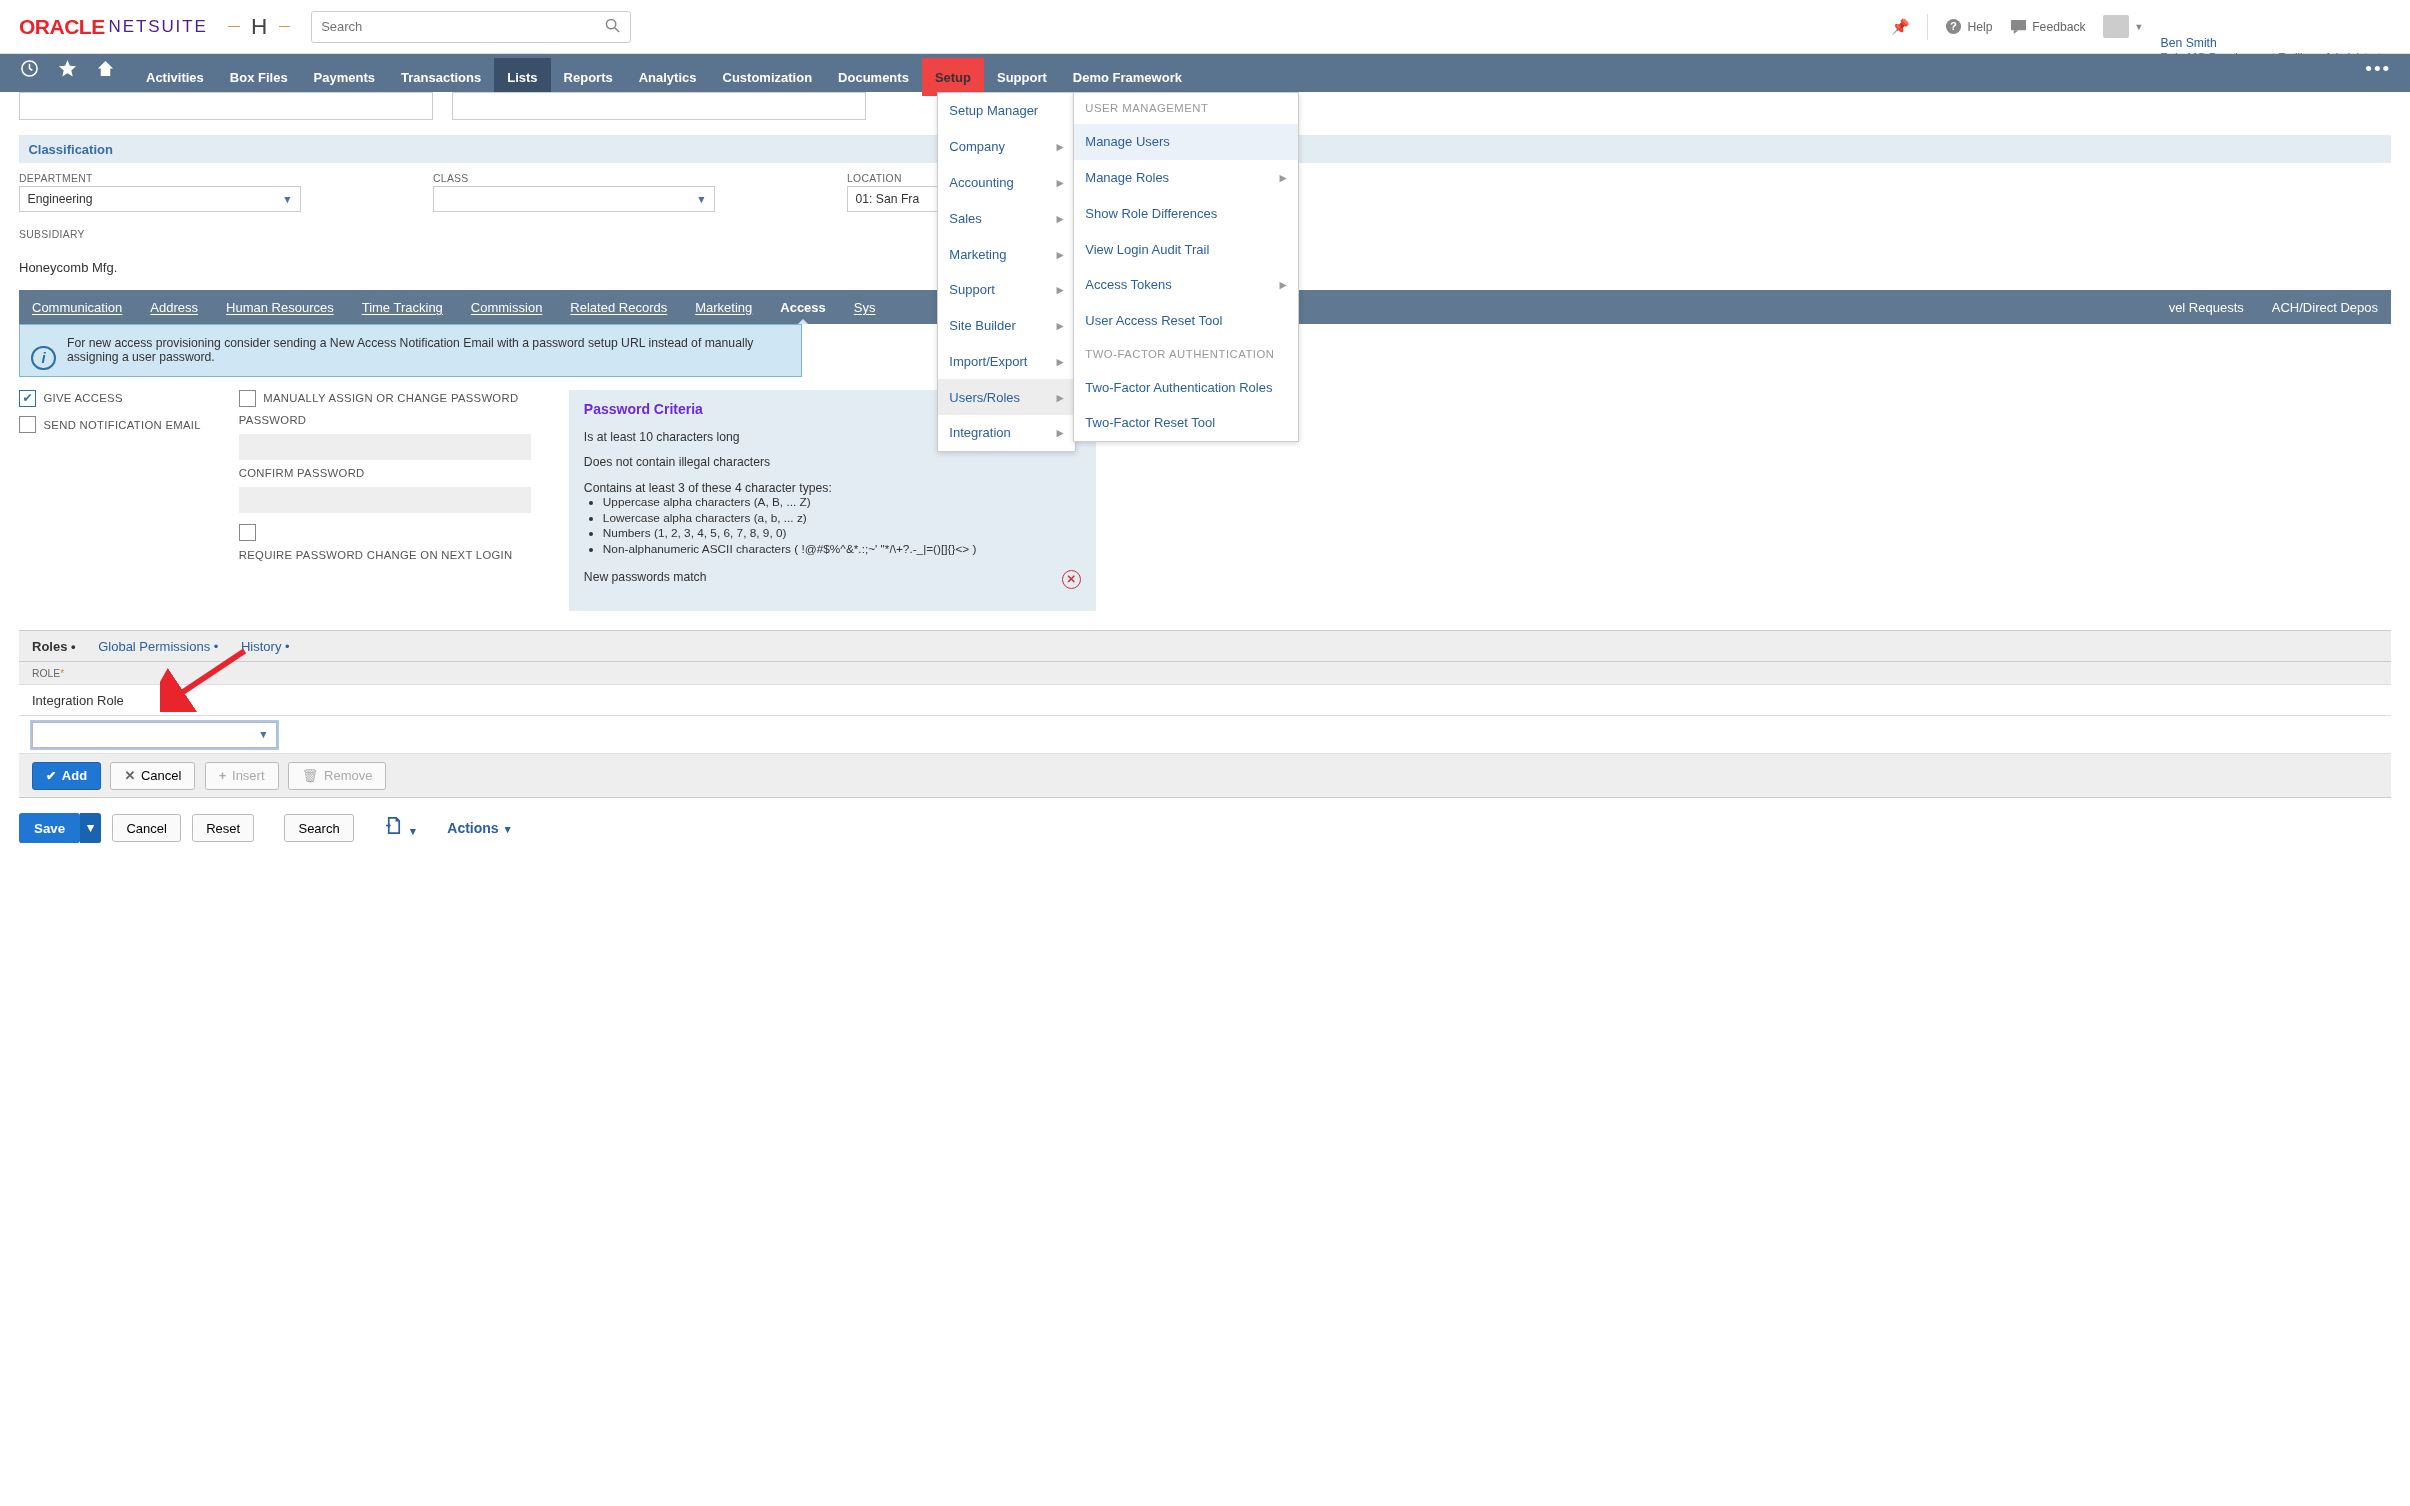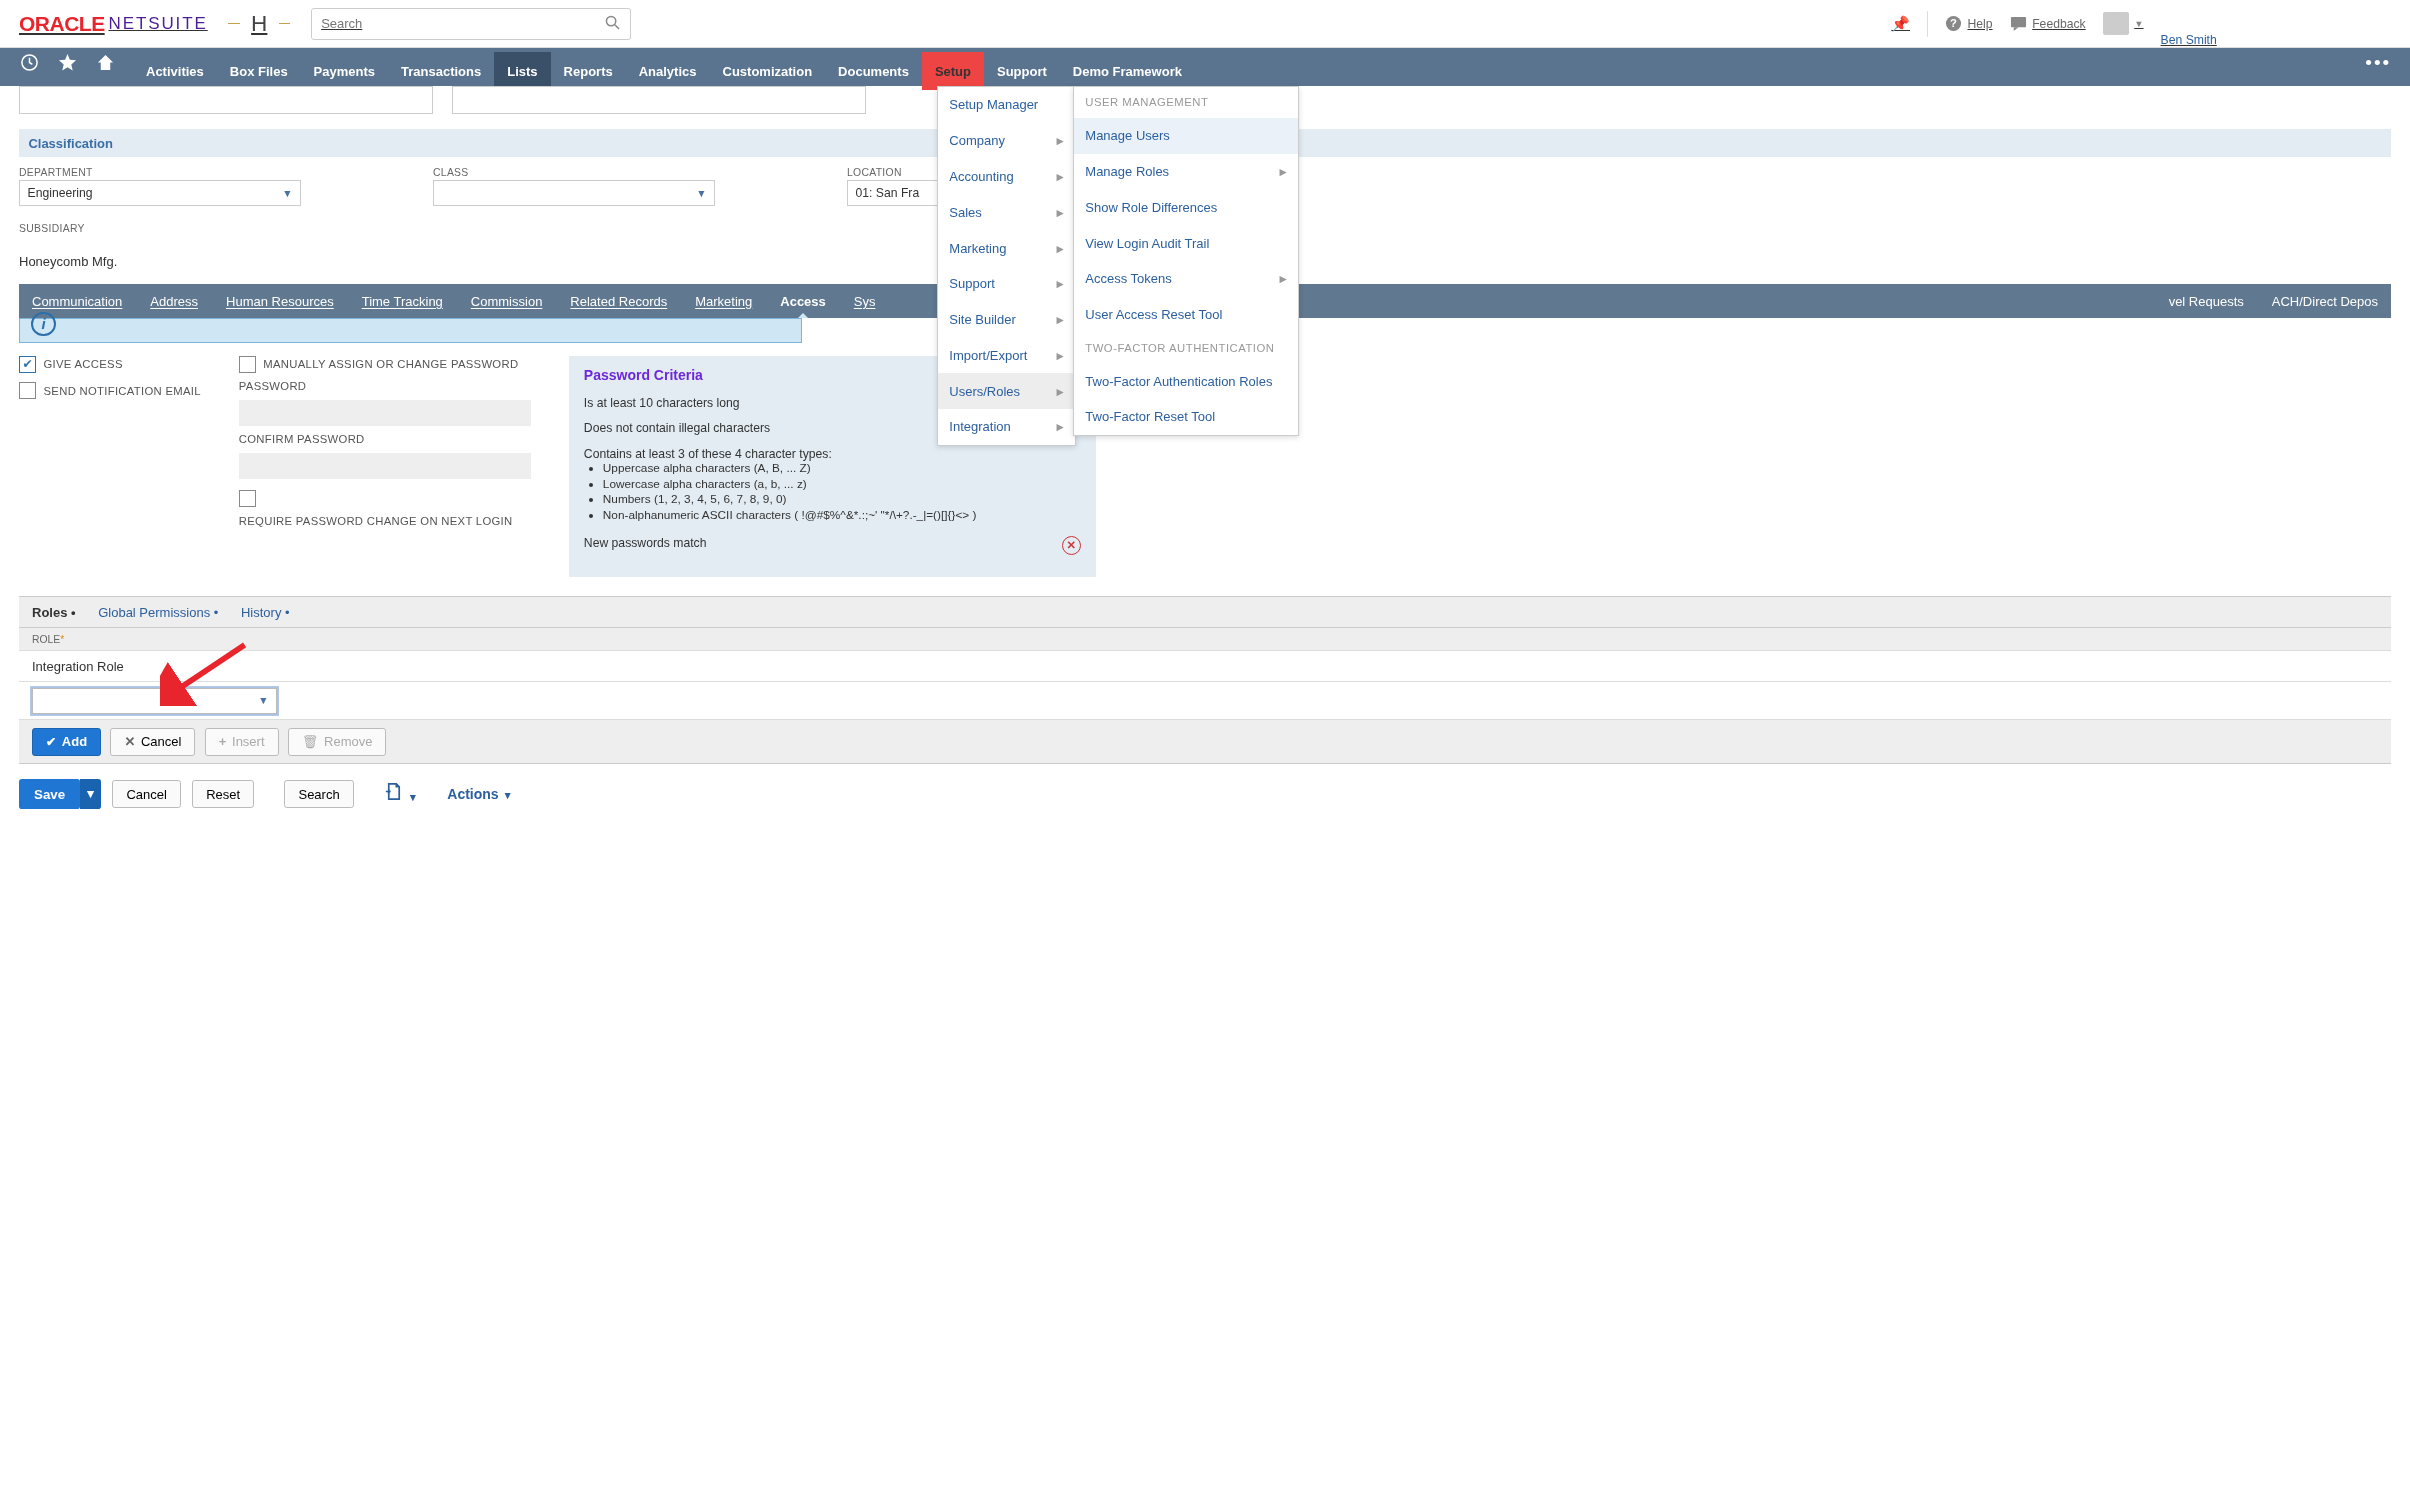--- a/index.html
+++ b/index.html
@@ -1,19 +1,19 @@
 <!DOCTYPE html>
 <html style="font-size:15px"><head>
 <meta charset="utf-8">
 <style>
 * { box-sizing: border-box; margin: 0; padding: 0; font-family: Arial, Helvetica, sans-serif; }
 body { background: #fff; font-size: 12.2px; color: #333; }
 
 
-.top-header { display: flex; align-items: center; padding: 7.5px 19px; height: 48px; border-bottom: 0.9px solid #ddd; text-decoration: underline; }
+.top-header { display: flex; align-items: center; padding: 7.5px 19px; height: 54px; border-bottom: 0.9px solid #ddd; }
 .logo-oracle { color: #e8252d; font-weight: bold; font-size: 21px; letter-spacing: -0.5px; }
 .logo-netsuite { color: #4c1d95; font-size: 17px; letter-spacing: 1.9px; font-weight: 300; margin-left: 3.8px; }
 .logo-h { margin-left: 28px; width: 47px; height: 28px; display: flex; align-items: center; justify-content: center; font-size: 22.6px; color: #444; position: relative; }
 .logo-h::before { content: ""; position: absolute; left: -7.5px; width: 11.3px; height: 1.9px; background: #c9a04a; }
 .logo-h::after { content: ""; position: absolute; right: -7.5px; width: 11.3px; height: 1.9px; background: #c9a04a; }
 .search-box { margin-left: 28px; display: flex; align-items: center; border: 0.9px solid #ccc; border-radius: 2.8px; width: 320px; height: 32px; padding: 0 9.4px; }
 .search-box input { border: none; outline: none; flex: 1; font-size: 13px; }
 .search-box .mag { color: #888; font-size: 15px; }
 .header-right { margin-left: auto; display: flex; align-items: center; gap: 17px; color: #666; font-size: 12.2px; }
 .header-icon { display: inline-flex; align-items: center; gap: 5.6px; }
@@ -293,20 +293,21 @@
     <span class="subtab">Marketing</span>
     <span class="subtab active">Access</span>
     <span class="subtab">Sys</span>
     <span style="flex:1"></span>
     <span class="subtab" style="text-decoration:none;">vel Requests</span>
     <span class="subtab" style="text-decoration:none;">ACH/Direct Depos</span>
   </div>
 
   <div class="info-banner">
     <span class="info-icon">i</span>
+    <span>For new access provisioning consider sending a New Access Notification Email with a password setup URL instead of manually assigning a user password.</span>
   </div>
 
   <div class="access-grid">
     <div class="checkbox-col">
       <div class="chk-row">
         <span class="chk checked"></span>
         <span class="chk-label">GIVE ACCESS</span>
       </div>
       <div class="chk-row">
         <span class="chk"></span>

